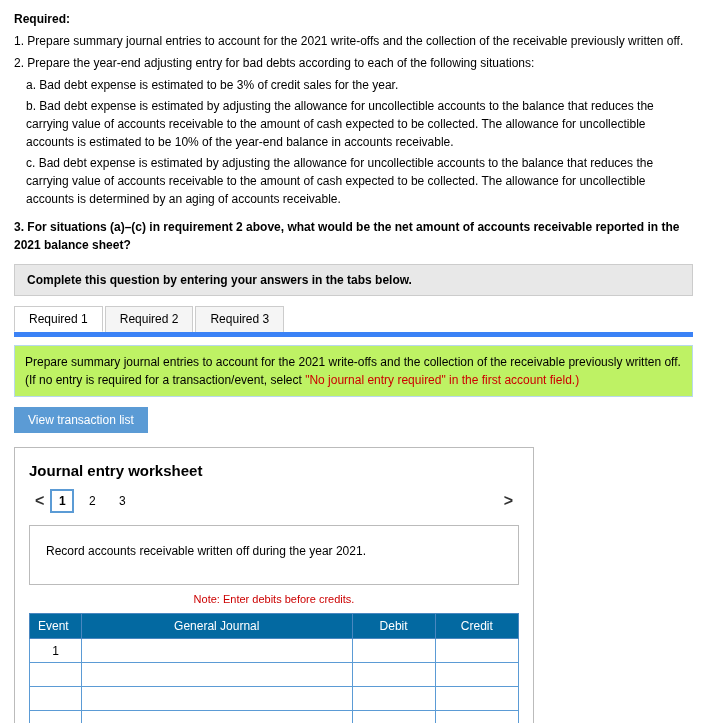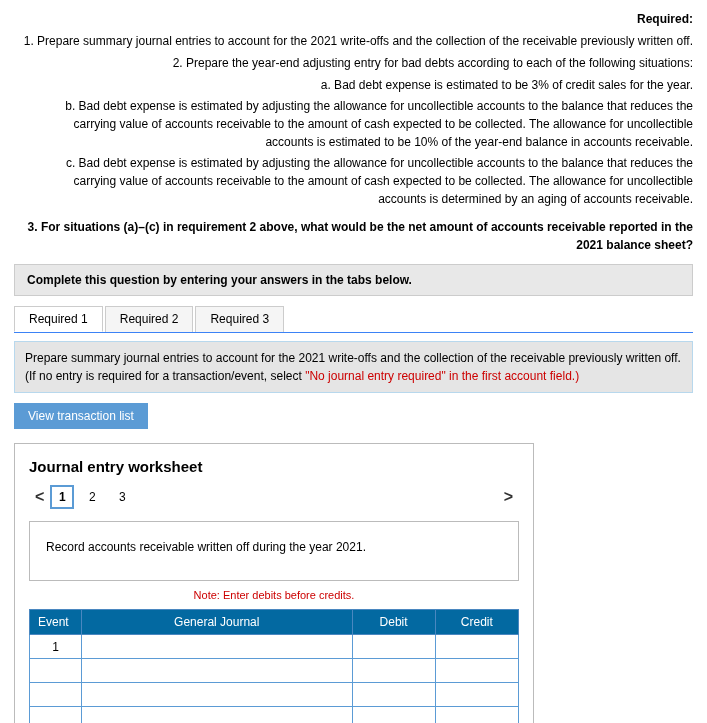--- a/index.html
+++ b/index.html
@@ -9,56 +9,55 @@
       background: #fff;
       color: #000;
       width: 707px;
     }
     .main-container {
       padding: 10px 14px;
     }
     .required-section {
       margin-bottom: 10px;
       line-height: 1.5;
-      text-align: right;
     }
     .required-section .bold { font-weight: bold; }
     .required-section p { margin-bottom: 4px; }
     .indent { margin-left: 12px; }
     .indent p { margin-bottom: 3px; }
     .question-3 { margin-top: 10px; margin-bottom: 10px; line-height: 1.5; }
     .complete-banner {
       background: #e8e8e8;
       border: 1px solid #ccc;
       padding: 8px 12px;
       font-weight: bold;
       font-size: 12px;
       margin-bottom: 10px;
     }
     .tabs-row {
       display: flex;
-      border-bottom: 1px solid #3b82f6;
+      border-bottom: 5px solid #3b82f6;
       margin-bottom: 8px;
     }
     .tab {
       padding: 5px 14px;
       border: 1px solid #ccc;
       border-bottom: none;
       cursor: pointer;
       background: #f5f5f5;
       font-size: 12px;
       margin-right: 2px;
     }
     .tab.active {
       background: #fff;
       border-bottom: 1px solid #fff;
       font-weight: normal;
     }
     .instruction-blue {
-      background: #e5e5e5;
+      background: #bef264;
       border: 1px solid #b8d8ed;
       padding: 7px 10px;
       font-size: 12px;
       line-height: 1.5;
       margin-bottom: 10px;
       color: #000;
     }
     .instruction-blue .red-text { color: #c00; }
     .view-transaction-btn {
       background: #5b9bd5;

